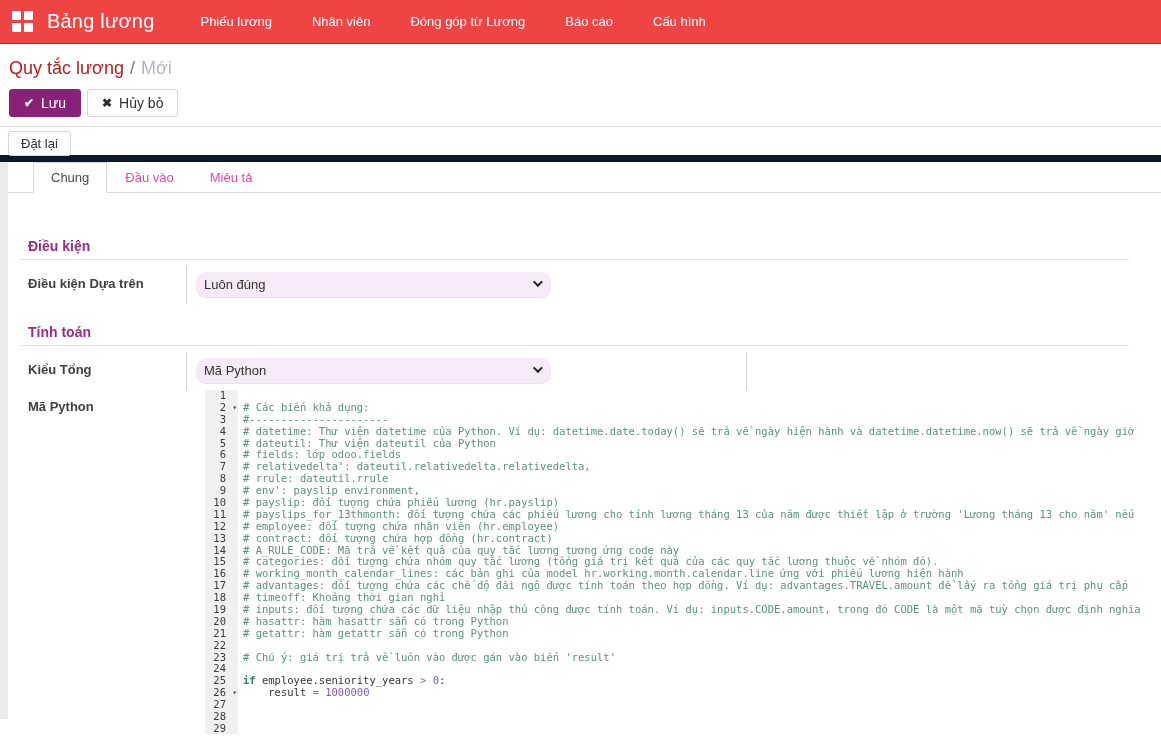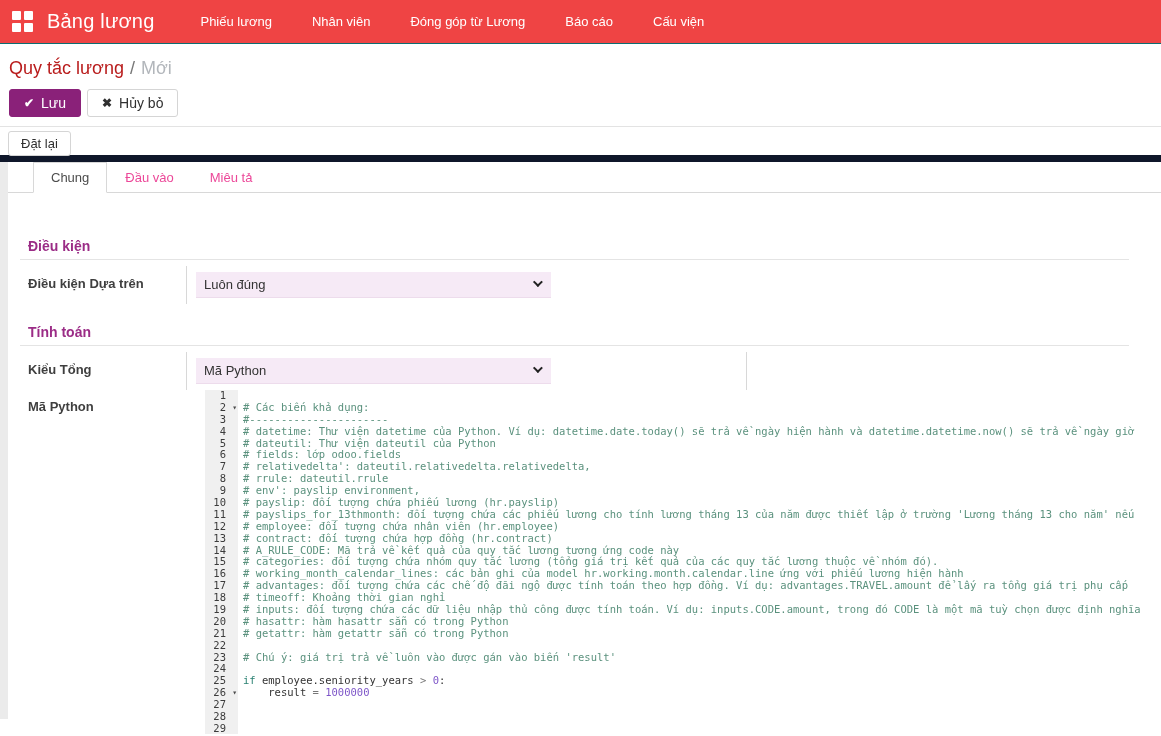--- a/index.html
+++ b/index.html
@@ -47,58 +47,58 @@
   .sec-condition { margin-top:45px; }
   .sec-computation { margin-top:20px; }
 
   .field-row { display:flex; margin-top:6px; }
   .field-row label { width:166px; font-size:13px; font-weight:bold; color:#3f3f3f; padding:10px 10px 0 8px; }
   .value-cell { border-left:1px solid #d8d8d8; padding:6px 0 6px 9px; display:flex; align-items:center; }
   .row-condition .value-cell { flex:1; margin-right:32px; }
   .row-amount .value-cell { width:561px; border-right:1px solid #d8d8d8; }
   .select-wrap { position:relative; width:355px; }
   .select-wrap select { width:100%; height:26px; appearance:none; -webkit-appearance:none;
-        background:#f6eaf6; border:none; border-bottom:1px solid #eddcec; border-radius:0;
+        background:#f6eaf6; border:none; border-bottom:1px solid #eddcec; border-radius:10px;
         font-family:"Liberation Sans", sans-serif; font-size:13px; color:#333; padding:0 24px 0 8px; cursor:pointer; }
   .chevron { position:absolute; right:11px; top:8px; width:7px; height:7px; pointer-events:none;
              border-right:2px solid #222; border-bottom:2px solid #222; transform:rotate(45deg) translateY(-2px); }
 
   
   .editor-row { margin-top:0; }
   .editor-row label { padding-top:9px; }
   .editor { margin-left:19px; flex:1; height:344px; display:flex; overflow:hidden;
             font-family:"DejaVu Sans Mono", monospace; font-size:10.5px; background:#fff; cursor:text; }
   .gutter { width:33px; background:#f0f0f0; color:#3b3b3b; flex:none; }
   .ln { height:11.9px; line-height:11.9px; text-align:right; padding-right:12px; position:relative; font-size:10.5px; }
   .fold { position:absolute; right:1px; top:0; font-size:8px; color:#4a4a4a; line-height:11.9px; cursor:pointer; }
   .code { flex:1; overflow:hidden; padding-left:5px; }
   .cl { height:11.9px; line-height:11.9px; white-space:pre; }
   .tok-comment { color:#5a917d; }
-  .tok-keyword { color:#2a8172; font-weight:normal; }
+  .tok-keyword { color:#2a8172; font-weight:bold; }
   .tok-number { color:#7d55c8; }
   .tok-operator { color:#777; }
   .tok-plain { color:#333; }
 </style>
 </head>
 <body>
 
 <nav class="topnav">
   <div class="apps-icon">
     <div></div>
       <div></div>
       <div></div>
       <div></div>
   </div>
   <div class="app-title">Bảng lương</div>
   <div class="nav-items" id="nav-items">
       <div class="nav-item">Phiếu lương</div>
       <div class="nav-item">Nhân viên</div>
       <div class="nav-item">Đóng góp từ Lương</div>
       <div class="nav-item">Báo cáo</div>
-      <div class="nav-item">Cấu viện</div>
+      <div class="nav-item">Cấu hình</div>
     </div>
 </nav>
 
 <div class="control-panel">
   <div class="breadcrumb">
     <span class="bc-link">Quy tắc lương</span><span class="bc-sep">/</span><span class="bc-current">Mới</span>
   </div>
   <div class="cp-buttons">
     <button class="btn btn-primary">
       <span class="ic">✔</span>

